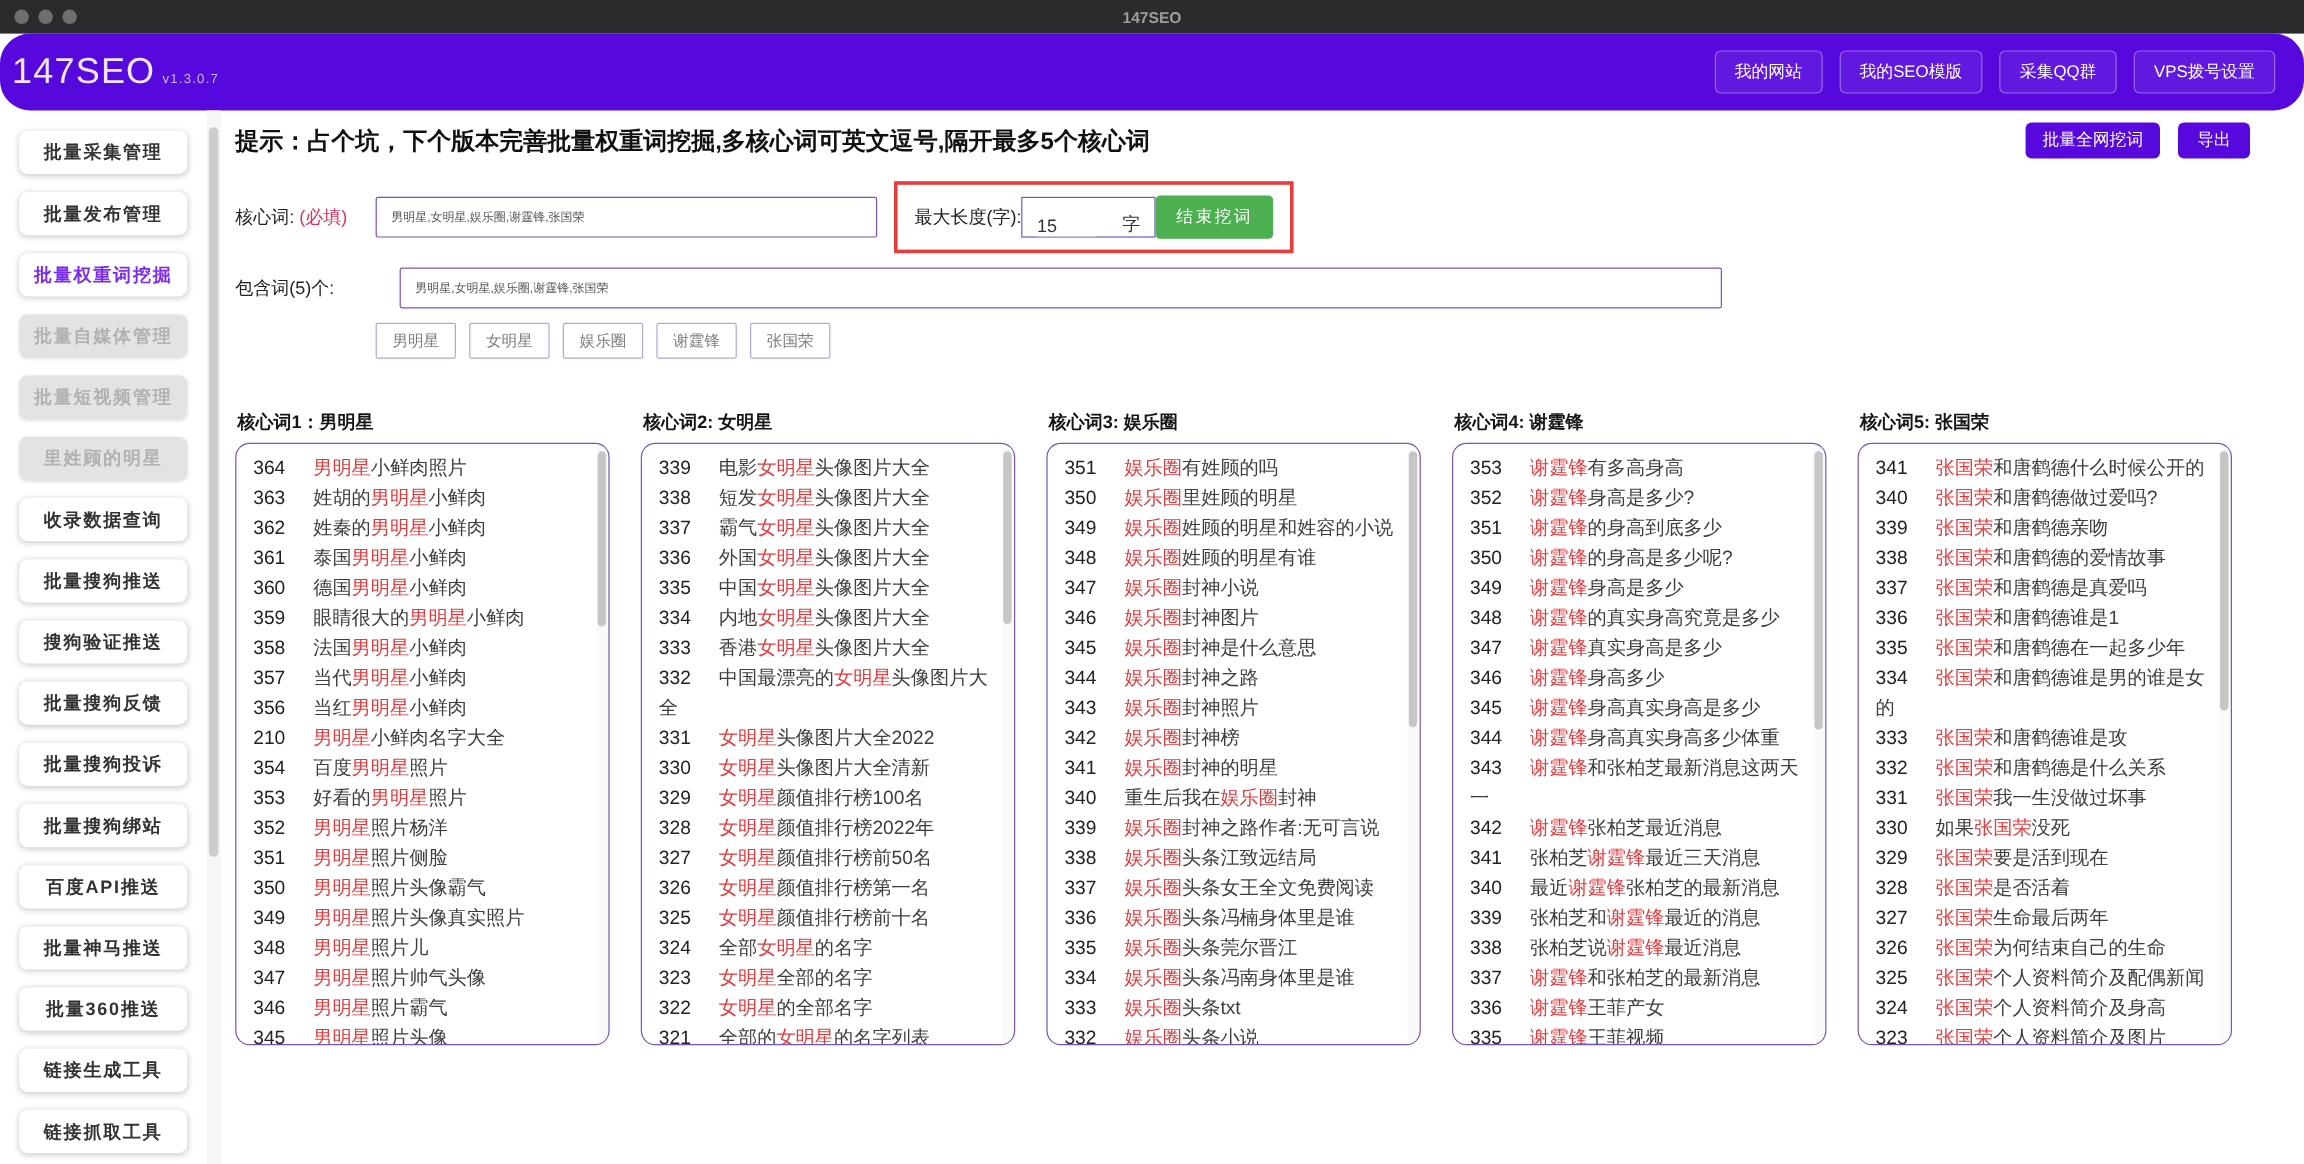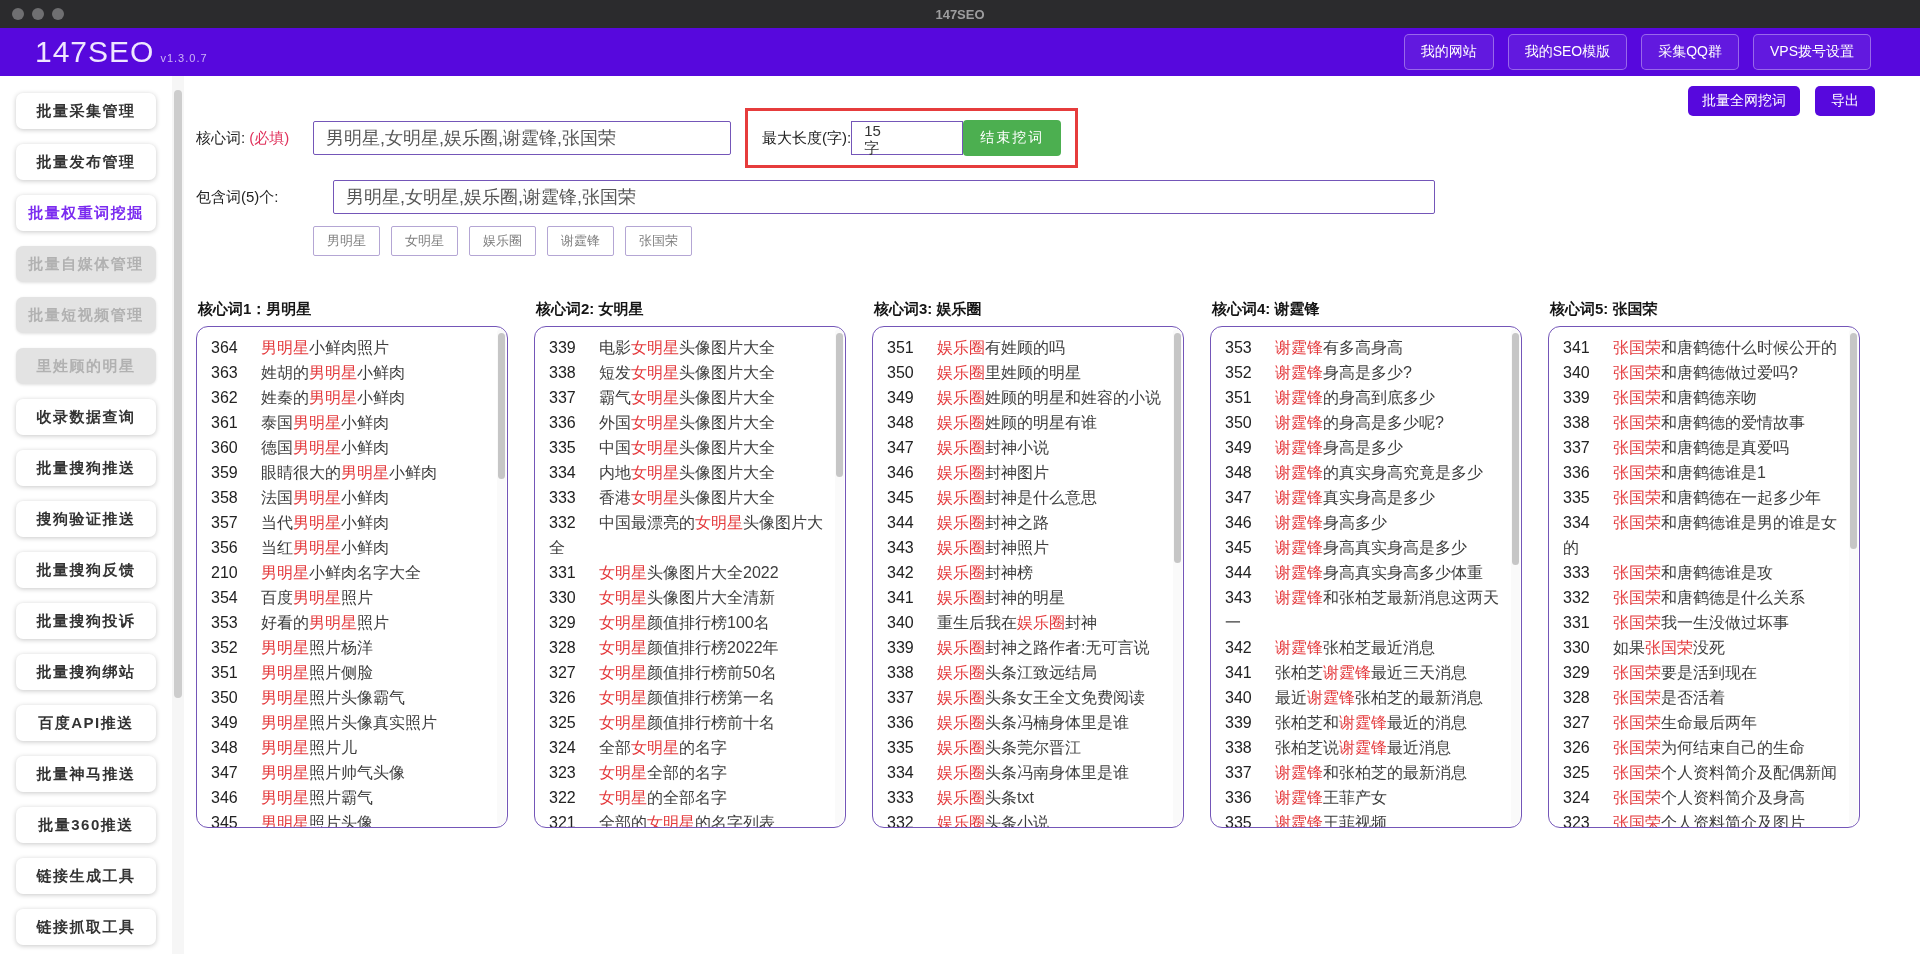--- a/index.html
+++ b/index.html
@@ -7,21 +7,21 @@
   body {
     width:1920px; height:970px; overflow:hidden; background:#fff;
     font-family:"Liberation Sans","DejaVu Sans",sans-serif;
   }
   
   .titlebar{ height:28px; background:#2b2b2d; position:relative; display:flex; align-items:center; }
   .dots{ position:absolute; left:12px; top:8px; display:flex; gap:8px; }
   .dot{ width:12px; height:12px; border-radius:50%; background:#6f6f71; }
   .wintitle{ margin:0 auto; color:#9d9d9f; font-size:13px; font-weight:700; }
   
-  .appheader{ height:48px; background:#5708dd; display:flex; align-items:center; padding:0 35px; }
+  .appheader{ height:64px; background:#5708dd; display:flex; align-items:center; padding:0 10px;border-radius:25px; }
   .logo{ color:#efe6ff; font-size:30px; letter-spacing:1px; }
   .logo .ver{ font-size:11px; color:#cdb4f7; margin-left:6px; font-weight:400; }
   .nav{ margin-left:auto; display:flex; gap:14px; padding-right:14px; }
   .navbtn{ color:#fff; font-size:14px; padding:8px 16px; border:1px solid rgba(255,255,255,.35);
            border-radius:5px; background:rgba(255,255,255,.07); cursor:pointer; white-space:nowrap; }
   
   .shell{ display:flex; height:878px; }
   .sidebar{ width:172px; flex:none; padding-top:2px; }
   .sbtn{ width:140px; height:36px; margin:15px auto 0; background:#fff; border-radius:7px;
          box-shadow:0 1px 5px rgba(0,0,0,.22); display:flex; align-items:center; justify-content:center;
@@ -32,27 +32,27 @@
   .vthumb{ position:absolute; left:2px; width:8px; border-radius:4px; background:#cdcdcd; top:14px; height:608px; }
   
   .main{ flex:1; position:relative; padding:12px 0 0 12px; }
   .tip{ font-size:20px; font-weight:700; color:#111; }
   .frow{ display:flex; align-items:center; }
   .row1{ margin-top:20px; }
   .row2{ margin-top:12px;gap:20px; }
   .flabel{ width:117px; flex:none; font-size:15px; color:#222; }
   .req{ color:#e0315b; }
   input.txtin{ height:34px; border:1px solid #7456b8; border-radius:2px; padding:0 12px;
-               font-size:18px; color:#555; outline:none; background:#fff; }
+               font-size:10px; color:#555; outline:none; background:#fff; }
   .core-in{ width:418px; }
   .inc-in{ width:1102px; }
   .redparam{ margin-left:14px; border:3px solid #e63c3c; display:flex; align-items:center; padding:9px 14px; }
   .lenlabel{ font-size:15px; color:#222; white-space:nowrap; }
-  .lenbox{ width:112px; height:34px; border:1px solid #7456b8; display:flex; align-items:flex-start;
-           justify-content:space-between; padding:0 12px; background:#fff;flex-direction:column; }
+  .lenbox{ width:112px; height:34px; border:1px solid #7456b8; display:flex; align-items:flex-end;
+           justify-content:space-between; padding:0 12px; background:#fff; }
   .lenbox input{ border:none; width:50px; font-size:15px; color:#333; outline:none; padding:0; }
   .lenunit{ font-size:15px; color:#333; }
   .greenbtn{ background:#4caf50; color:#fff; font-size:14px; padding:9px 17px; border-radius:4px;
              border:none; letter-spacing:2px; cursor:pointer; white-space:nowrap; }
   .tagsrow{ margin-top:12px; margin-left:117px; display:flex; gap:11px; }
   .tag{ border:1px solid #b4a6d4; color:#7d7d7d; font-size:13px; padding:5px 13px; background:#fff;
         border-radius:2px; cursor:pointer; white-space:nowrap; }
   .actionbtn{ position:absolute; top:10px; background:#5708dd; color:#fff; font-size:14px; border-radius:5px;
               height:30px; display:flex; align-items:center; justify-content:center; cursor:pointer; white-space:nowrap; }
   #btn-mineall{ right:120px; padding:0 14px; }
@@ -116,20 +116,21 @@
       <div class="sbtn">批量360推送</div>
       <div class="sbtn">链接生成工具</div>
       <div class="sbtn">链接抓取工具</div>
     </div>
 
   <div class="vscroll">
     <div class="vthumb"></div>
   </div>
 
   <div class="main">
+    <div class="tip">提示：占个坑，下个版本完善批量权重词挖掘,多核心词可英文逗号,隔开最多5个核心词</div>
 
     <div class="frow row1">
       <div class="flabel">
         <span>核心词:</span>
         <span class="req">(必填)</span>
       </div>
       <input class="txtin core-in" type="text" value="男明星,女明星,娱乐圈,谢霆锋,张国荣" style="">
       <div class="redparam">
         <span class="lenlabel">最大长度(字):</span>
         <div class="lenbox">

